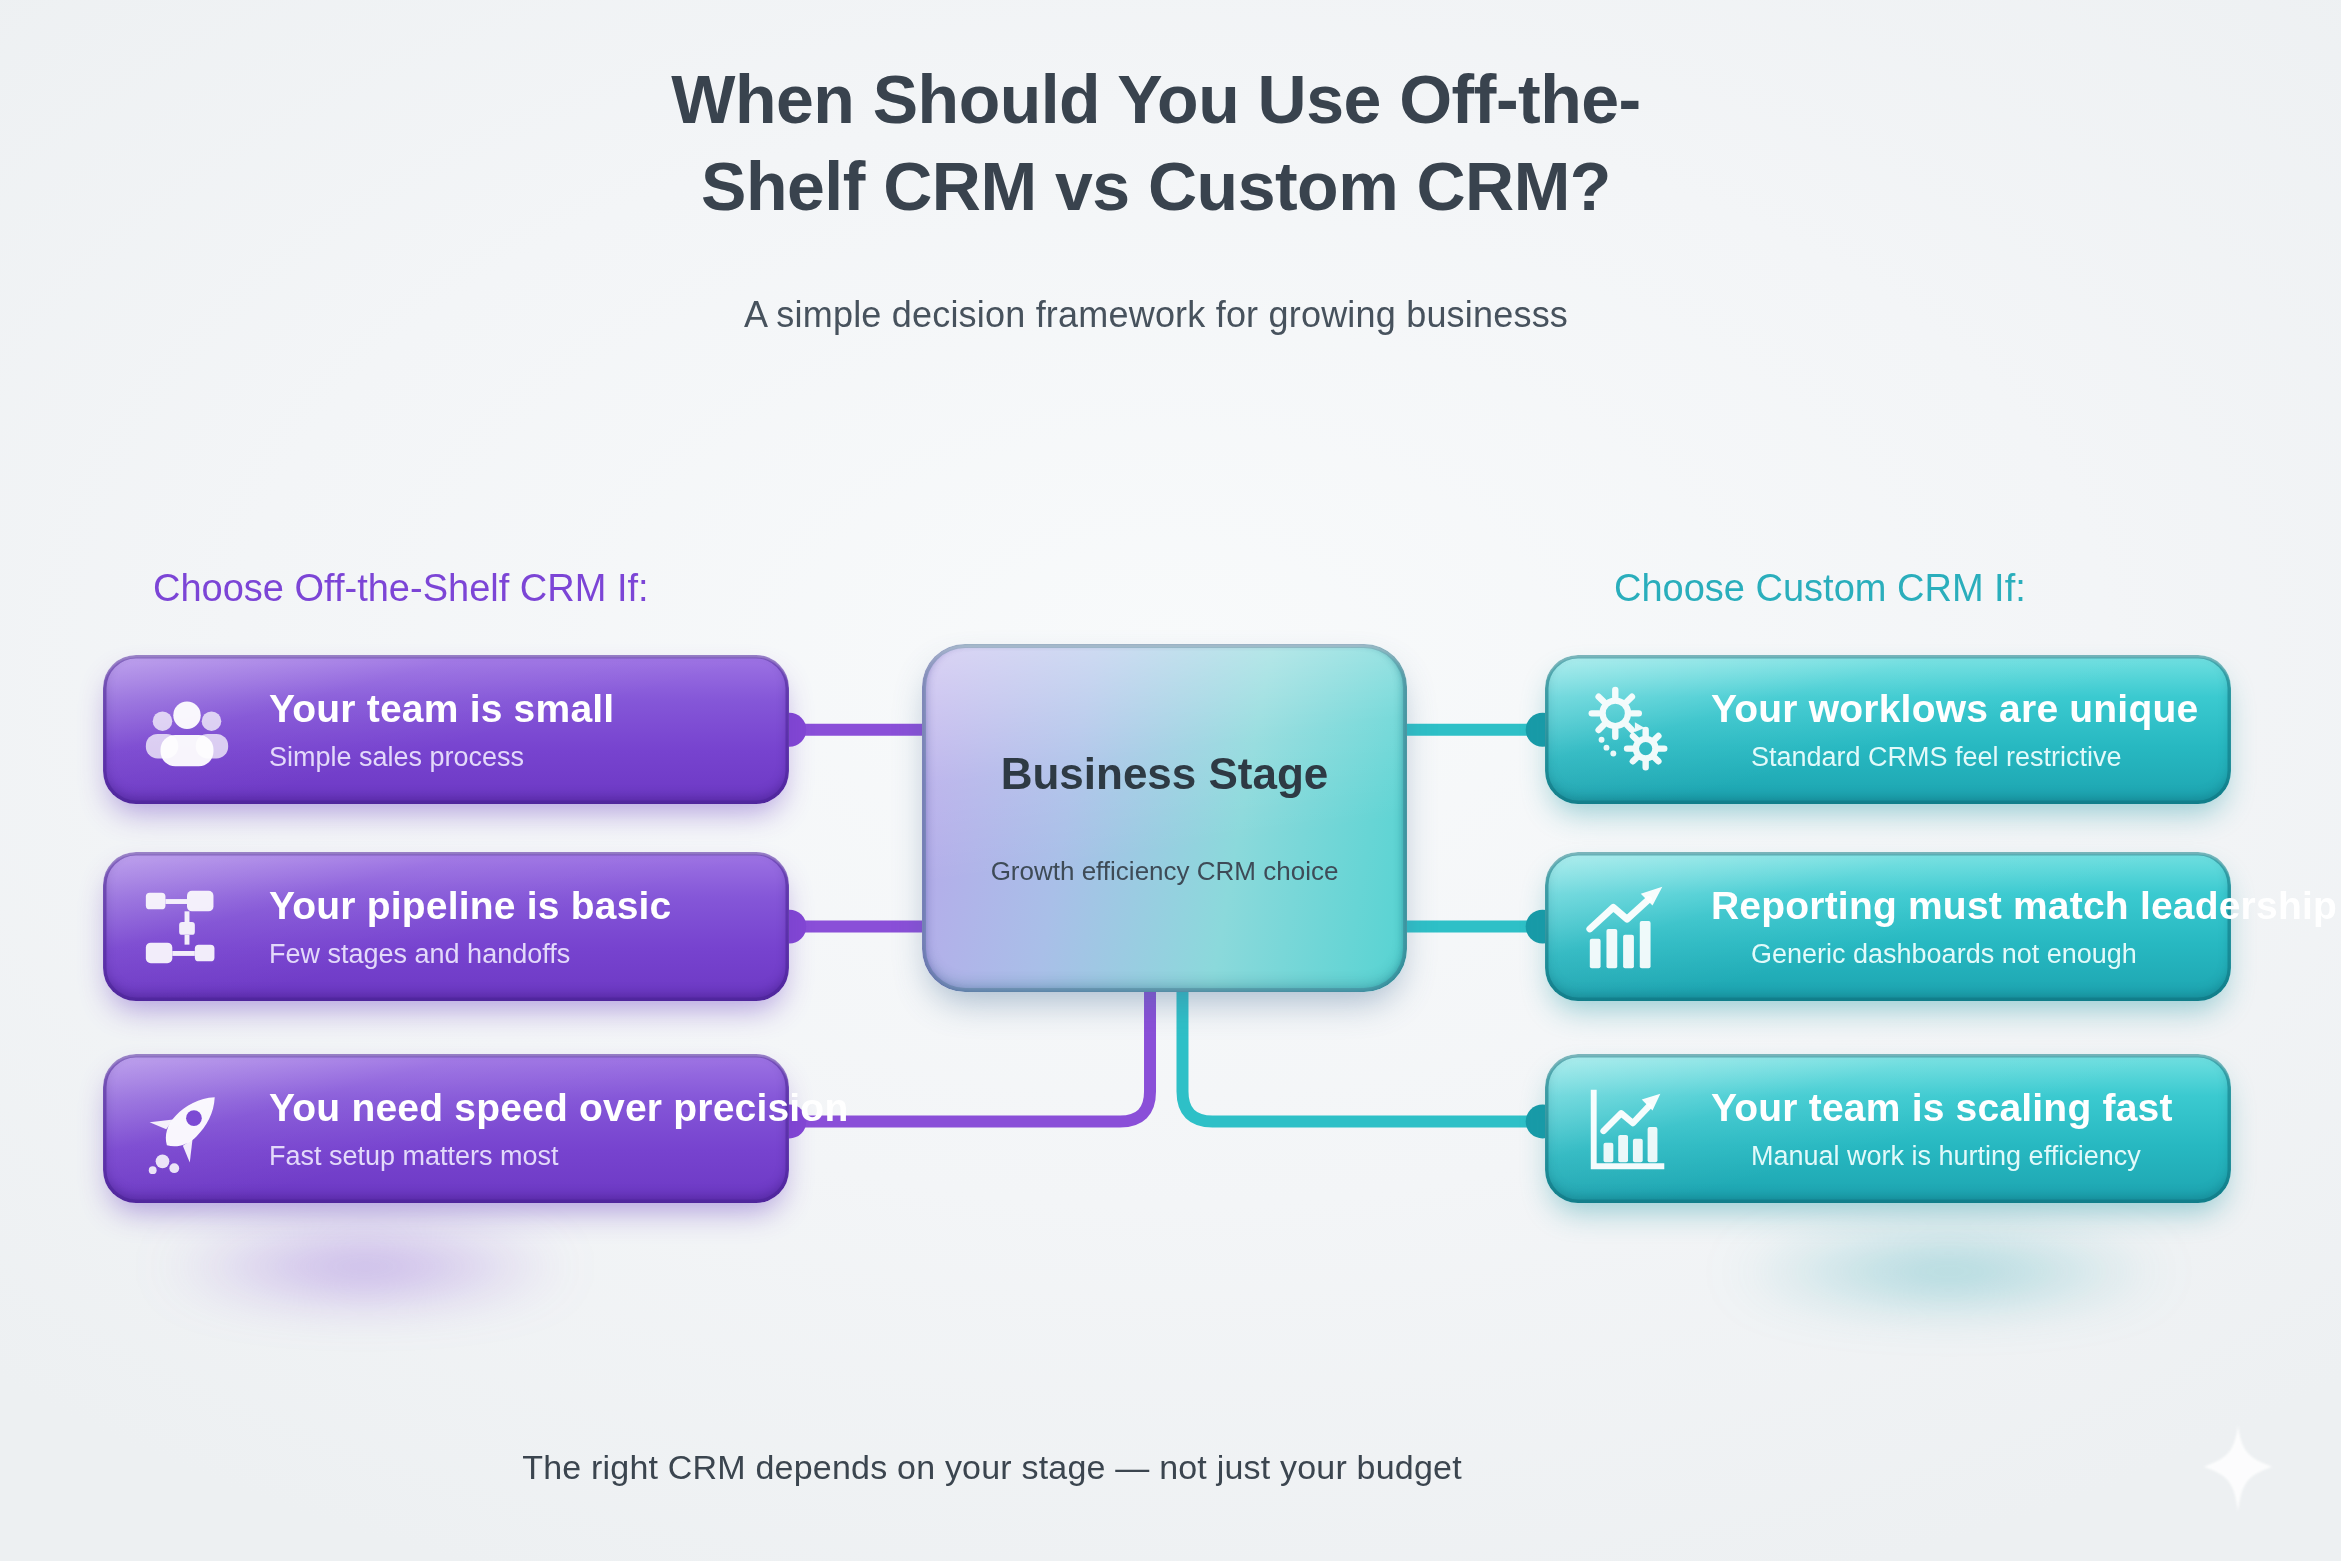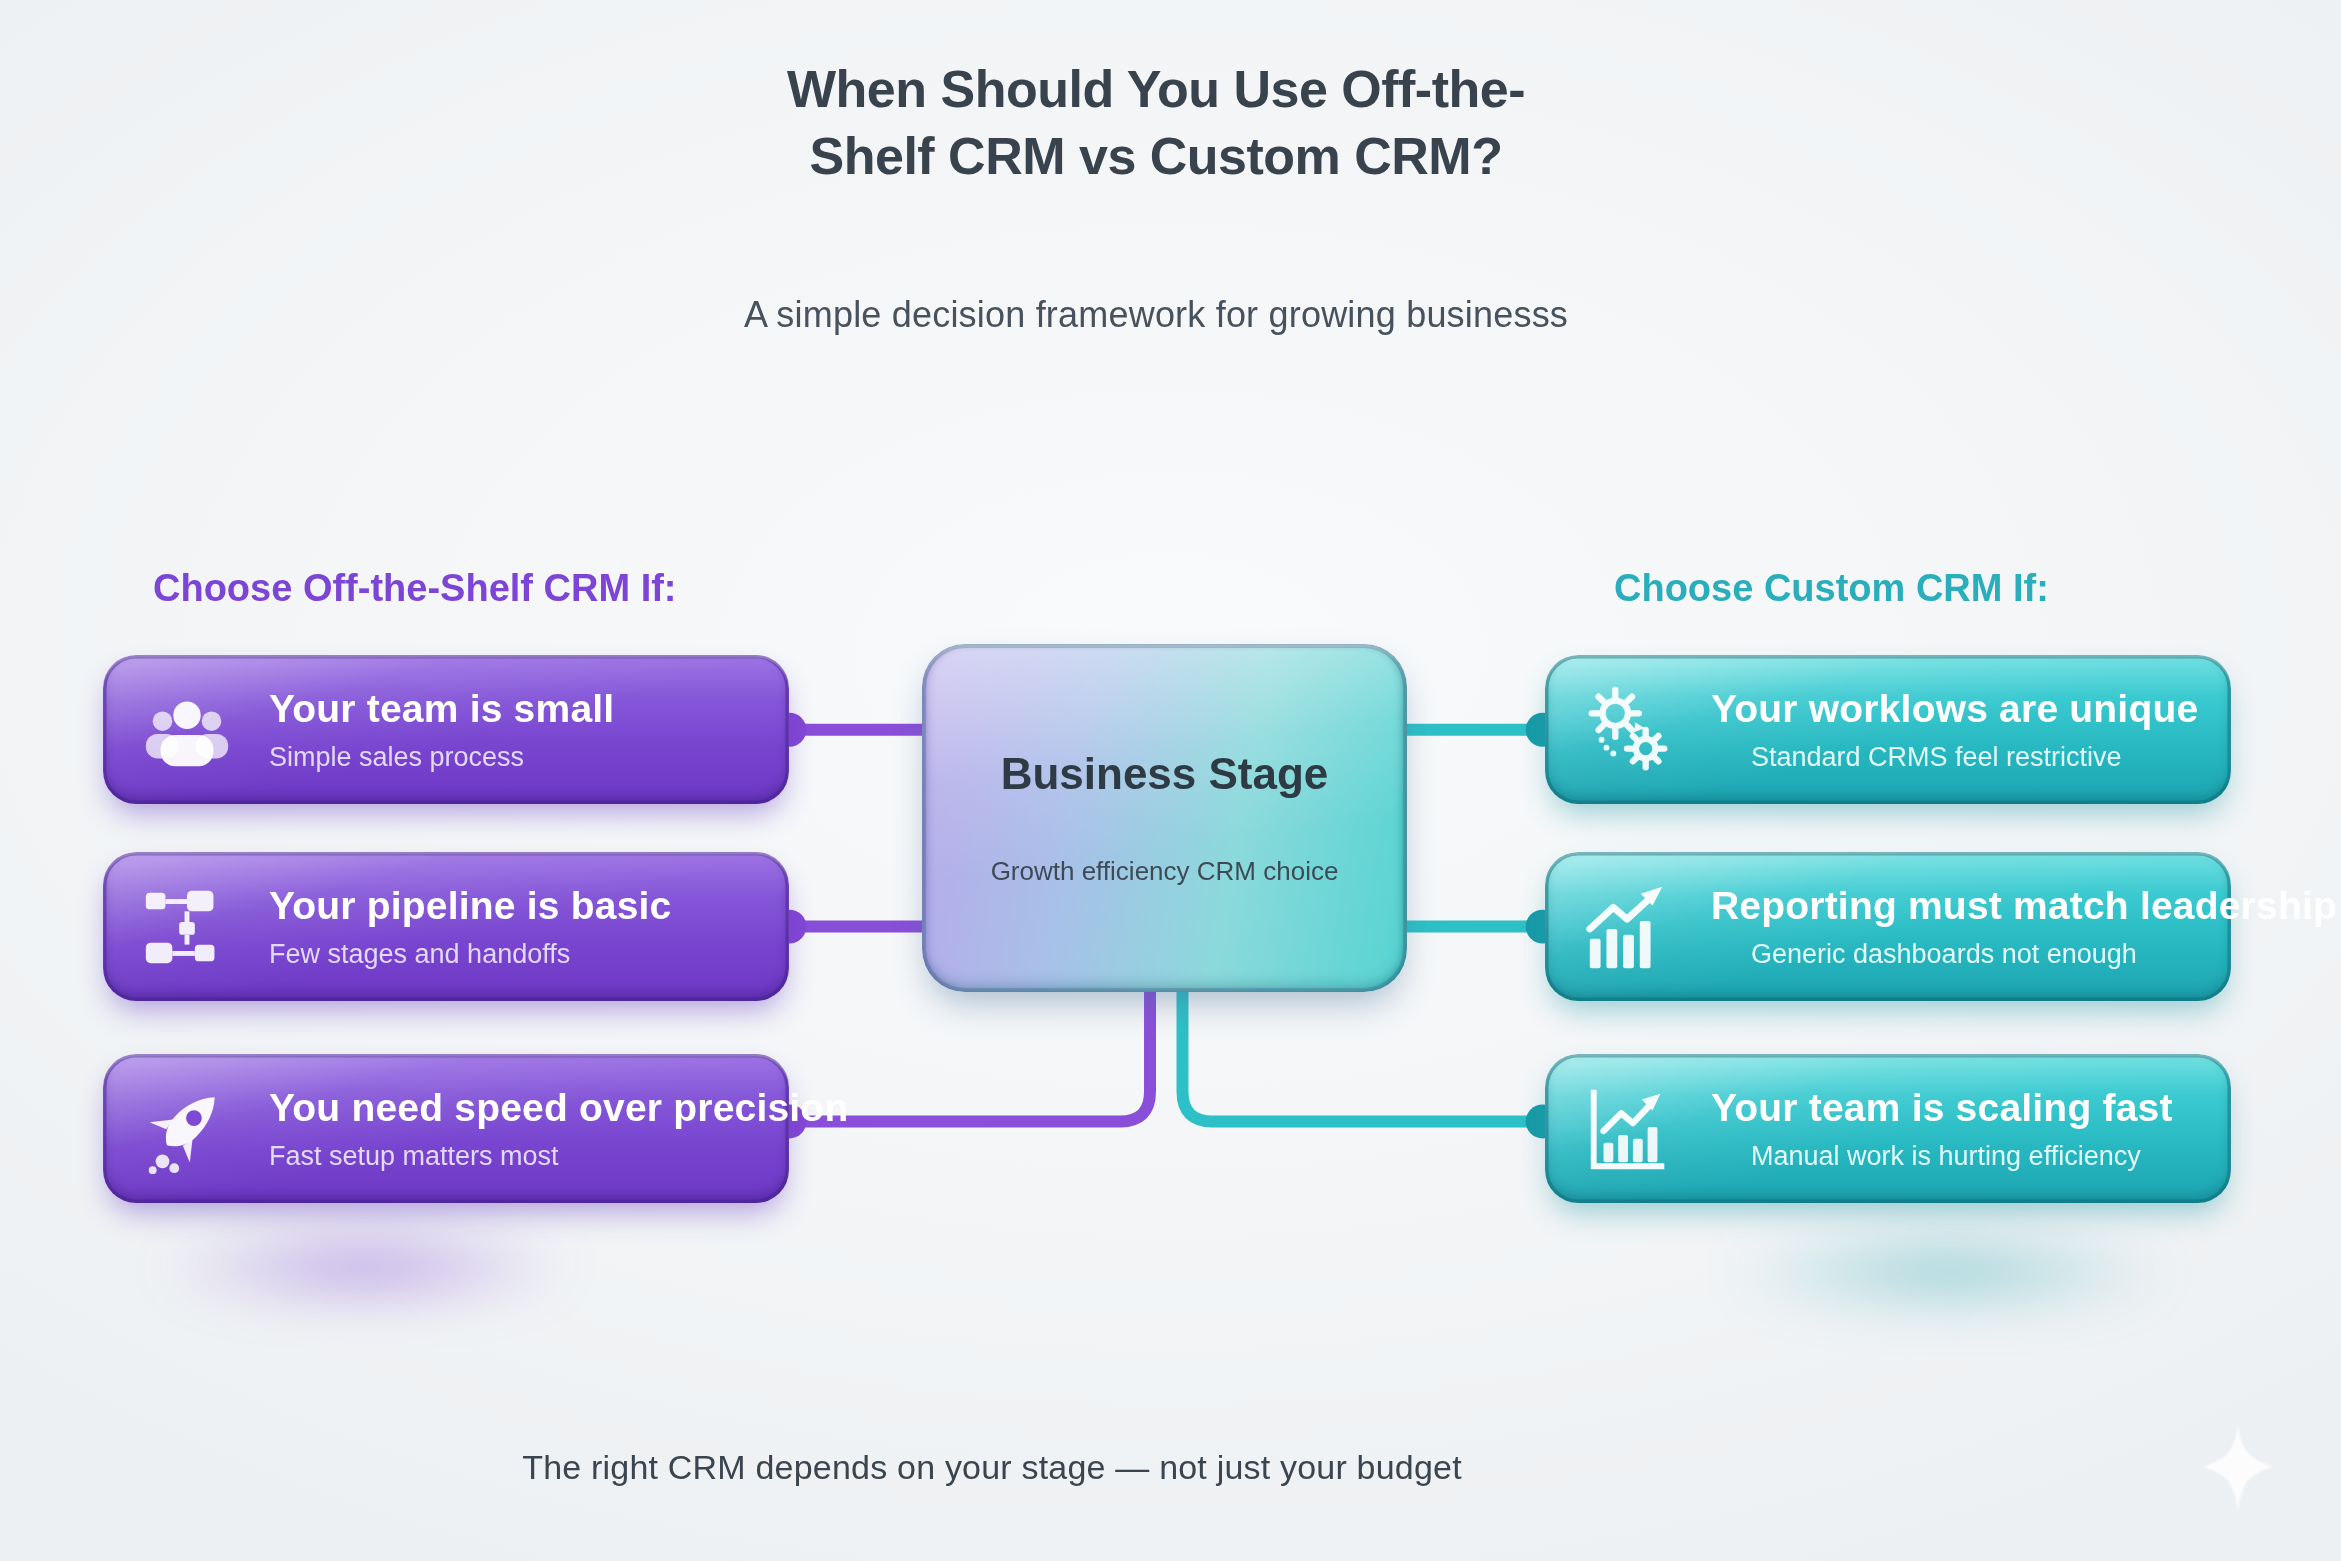--- a/index.html
+++ b/index.html
@@ -12,33 +12,33 @@
   }
   .canvas {
     position: absolute; inset: 0;
     background: radial-gradient(ellipse 1699px 999px at 50% 42%, #f8fafb 0%, #f3f5f7 55%, #edf0f2 100%);
   }
 
   
   .page-title {
     position: absolute; left: 17px; top: 56px; width: 2278px;
     text-align: center;
-    font-size: 52px; font-weight: 700; color: #39434e;
+    font-size: 68px; font-weight: 700; color: #39434e;
     line-height: 1.28; letter-spacing: -0.5px;
   }
   .page-subtitle {
     position: absolute; left: 17px; top: 294px; width: 2278px;
     text-align: center;
     font-size: 36px; color: #47525d; letter-spacing: 0.2px;
   }
 
   
   .col-header {
     position: absolute; top: 567px;
-    font-size: 38px; font-weight: 700; letter-spacing: 0px;
+    font-size: 38px; font-weight: 400; letter-spacing: 0px;
   }
   .col-header.left  { left: 153px;  color: #7c45d6; }
   .col-header.right { left: 1614px; color: #2aaebc; }
 
   
   .floor-shadow { position: absolute; border-radius: 50%; filter: blur(26px); }
   .floor-shadow.purple {
     left: 155px; top: 1229px; width: 420px; height: 75px;
     background: radial-gradient(ellipse, rgba(122,62,210,0.52) 0%, rgba(122,62,210,0) 70%);
   }

